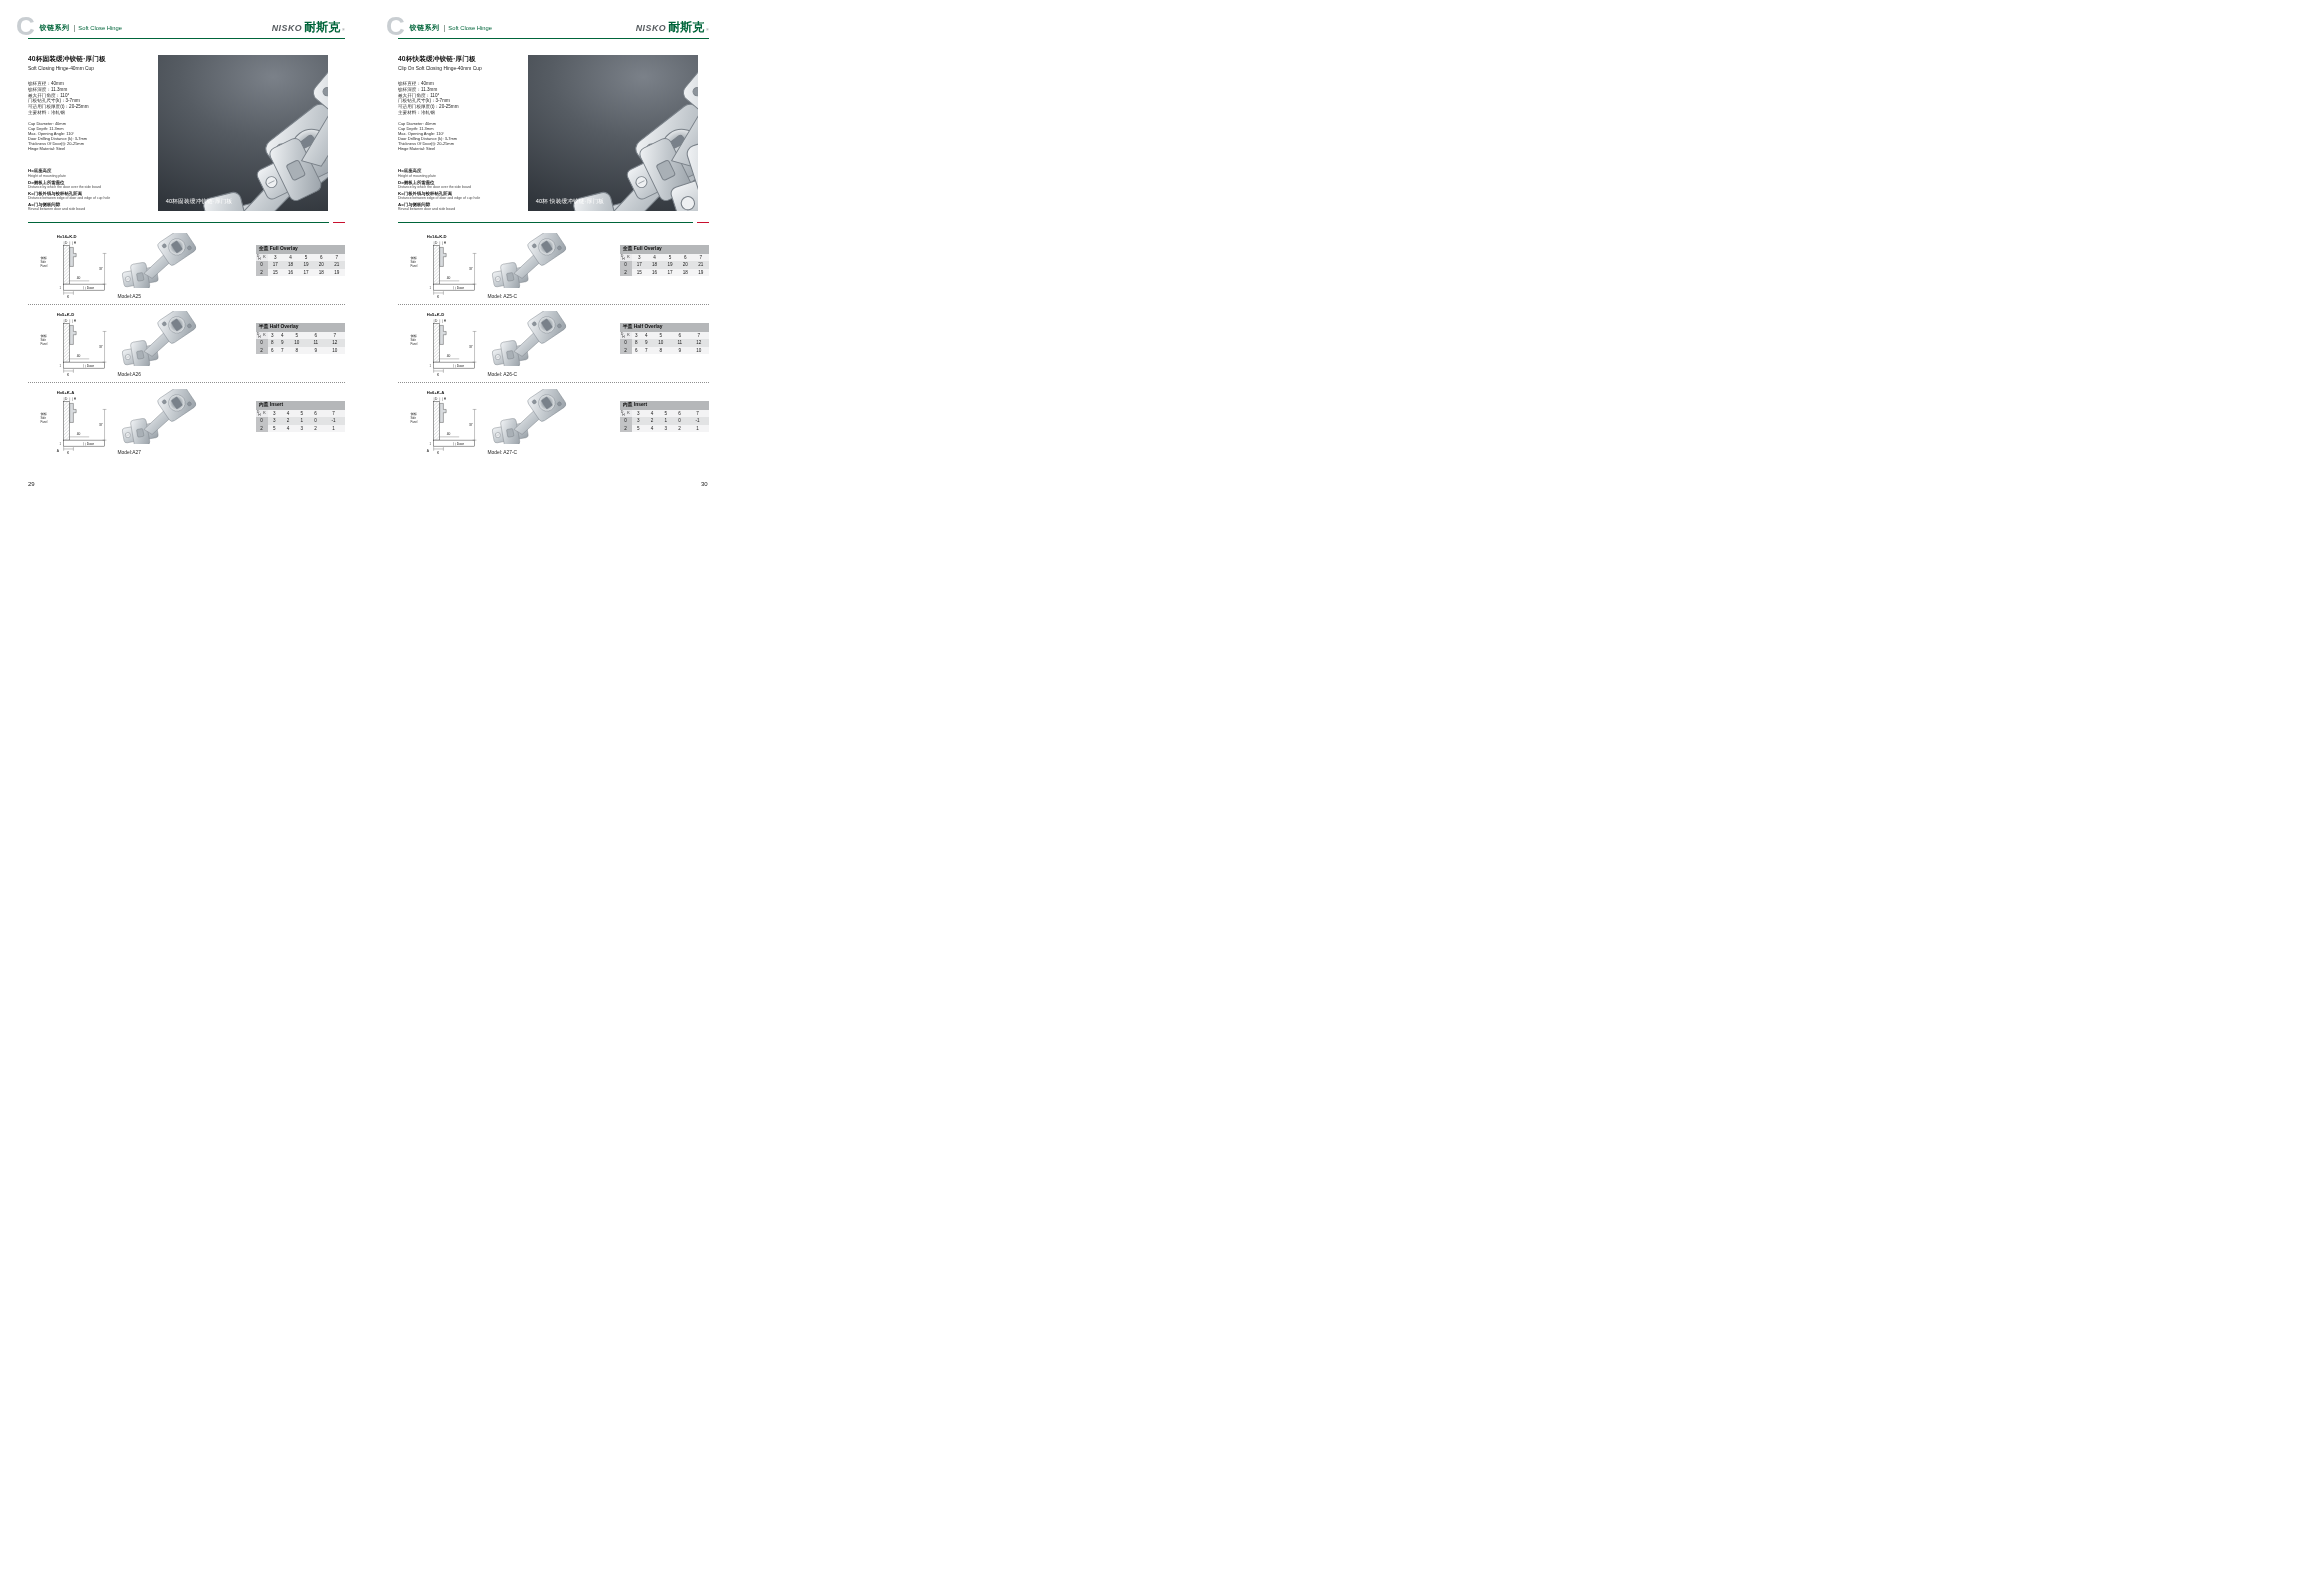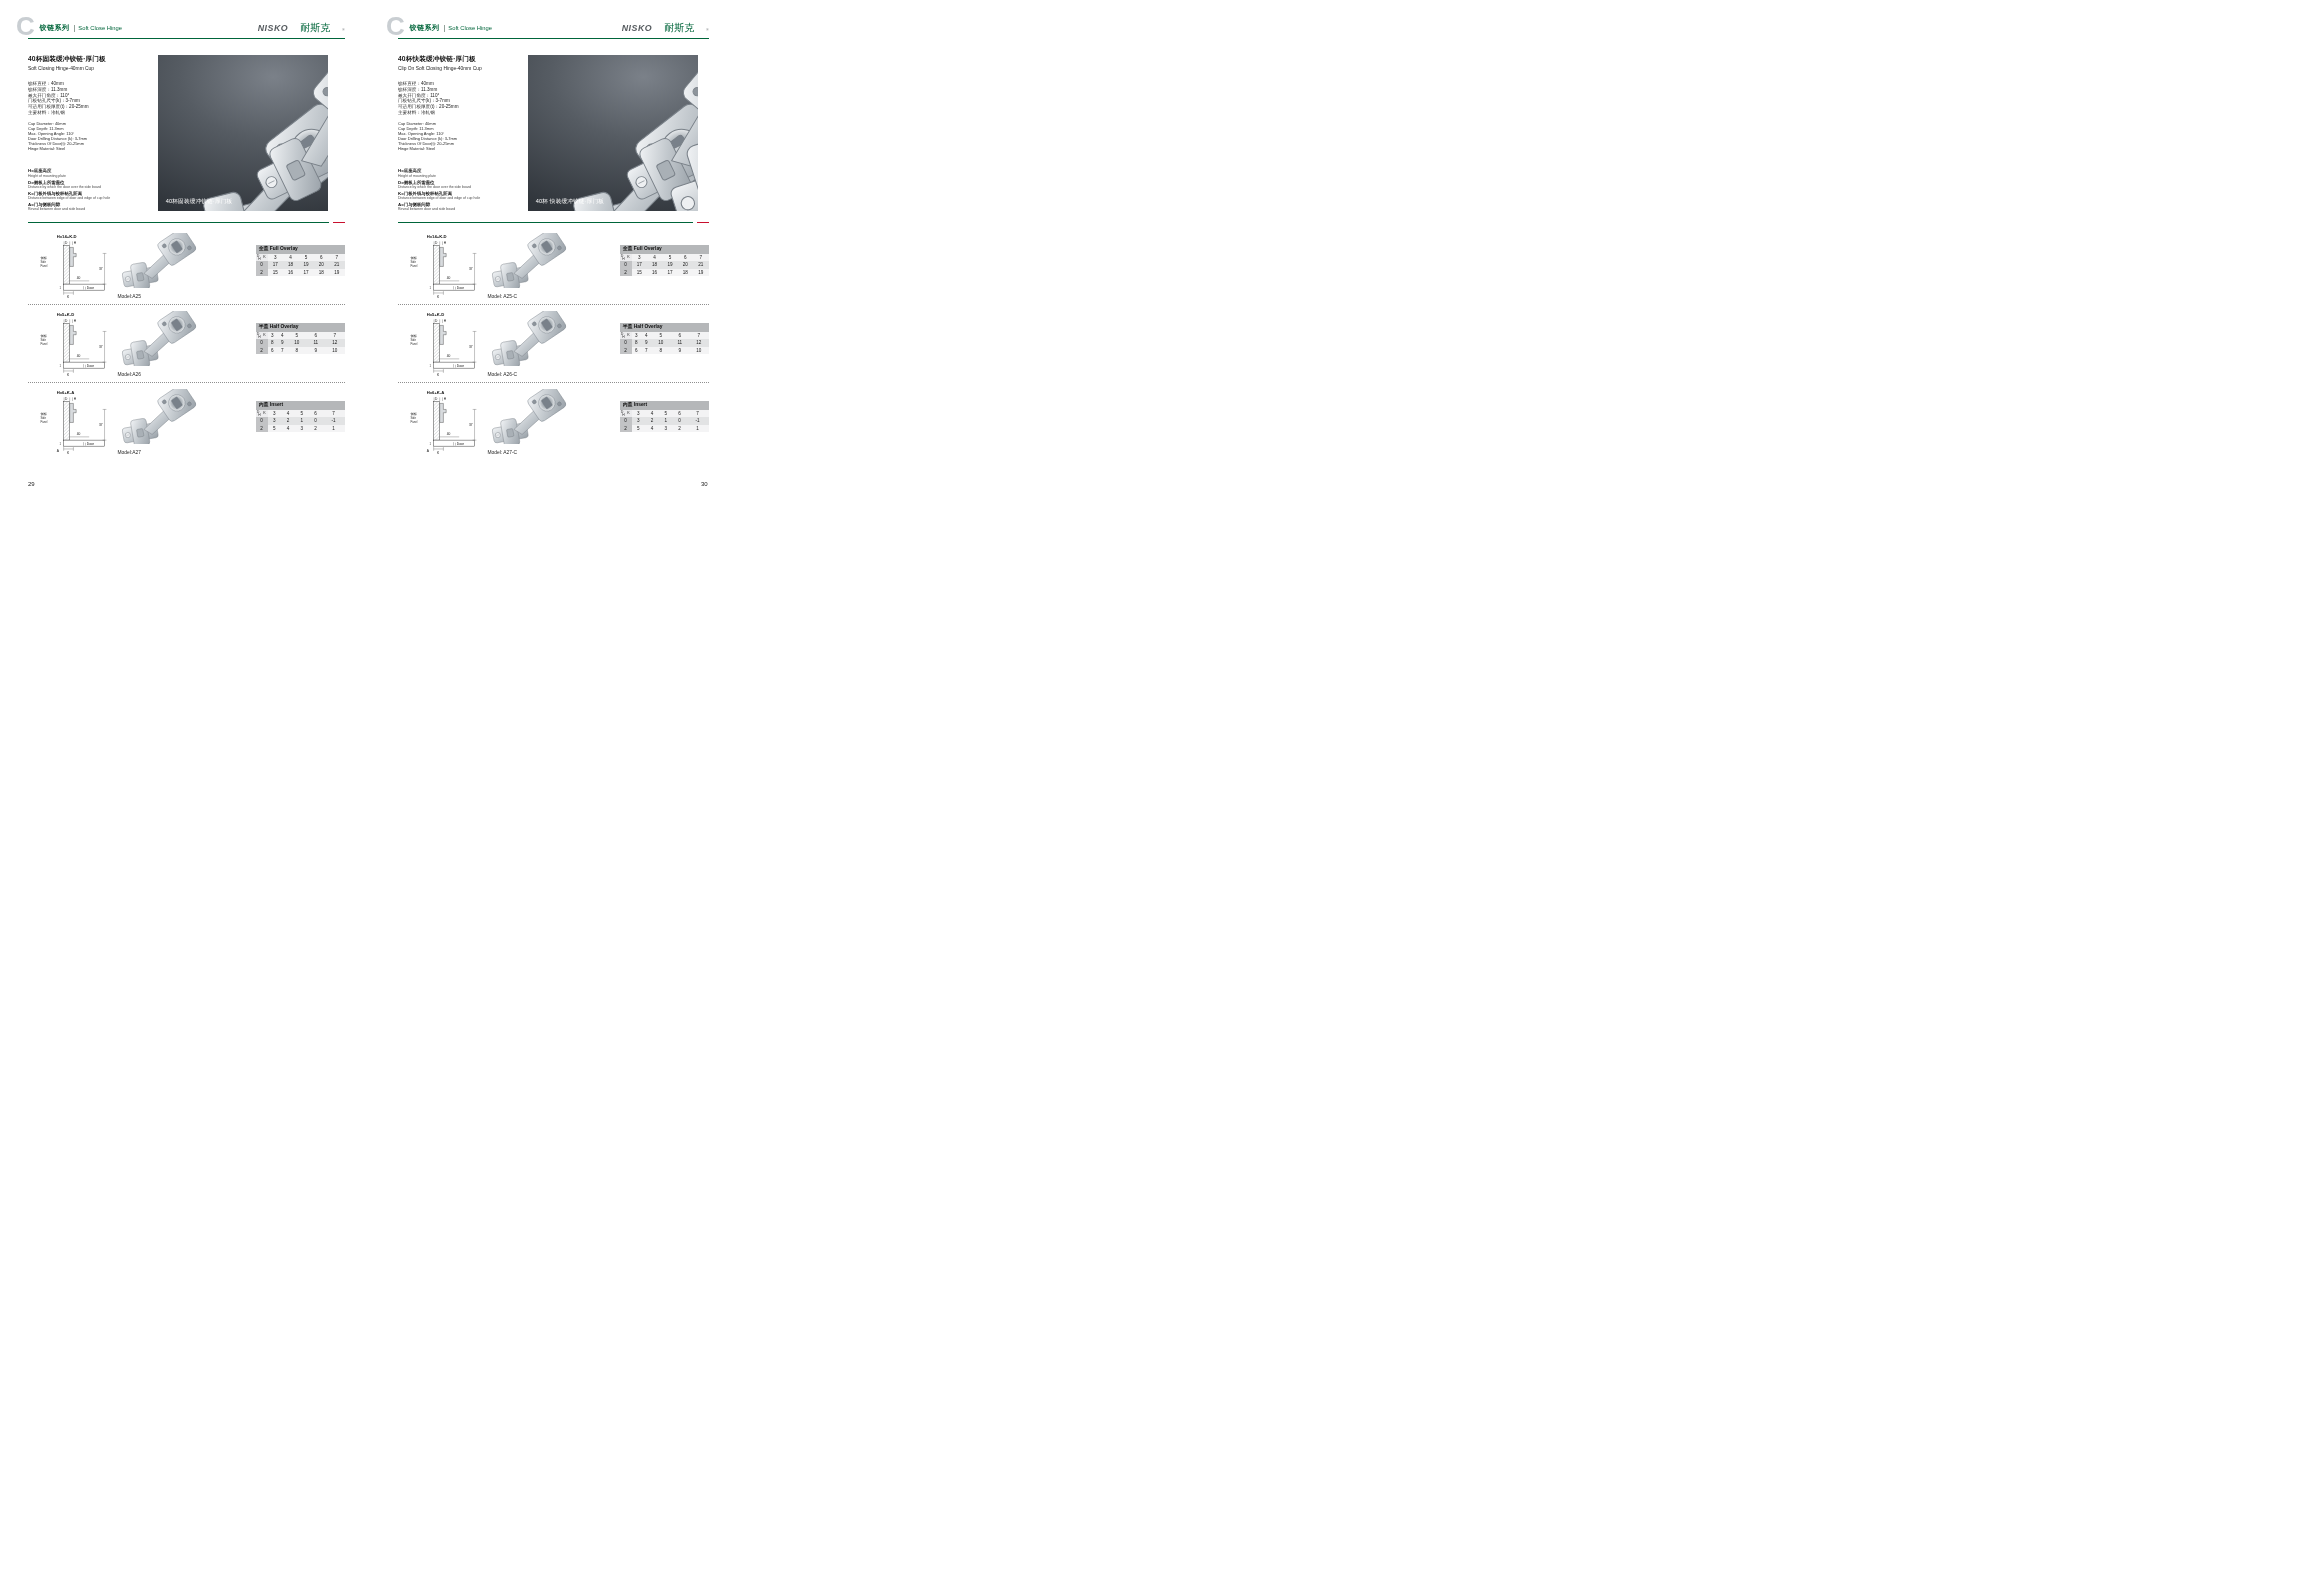--- a/index.html
+++ b/index.html
@@ -16,23 +16,23 @@
 
   
   .page-header { display:flex; align-items:center; height:20.4px; }
   .c-mark {
     font-size:26px; font-weight:bold; color:#c9ced2; line-height:18.5px;
     margin:-2.8px 5.6px 0 -12px; letter-spacing:-0.9px;
   }
   .series-cn { color:#00653a; font-weight:bold; font-size:7px; letter-spacing:0.5px; }
   .vbar { display:inline-block; width:0.5px; height:7px; background:#93a29a; margin:0 4.2px -1.4px 4.2px; }
   .series-en { color:#00653a; font-size:5.8px; }
-  .brand { margin-left:auto; display:flex; align-items:baseline; gap:12px; }
+  .brand { margin-left:auto; display:flex; align-items:baseline; gap:2px; }
   .brand-en { font-size:8.8px; font-weight:bold; color:#565b5f; letter-spacing:0.5px; font-style:italic; }
-  .brand-cn { font-size:10px; font-weight:normal; color:#00653a; }
+  .brand-cn { font-size:12px; font-weight:bold; color:#00653a; }
   sup.reg { font-size:3.2px; color:#565b5f; }
   .header-rule { border-bottom:0.7px solid #00653a; }
 
   
   .top { display:flex; margin-top:16px; gap:3.7px; }
   .info { width:126px; flex:none; }
   h1.title-cn { font-size:6.7px; font-weight:bold; letter-spacing:0.1px; color:#141414; }
   h2.title-en { font-size:4.9px; font-weight:normal; margin-top:1.9px; color:#222; }
   .specs-cn { margin-top:10.2px; font-size:4.6px; line-height:5.8px; color:#232323; }
   .specs-en { margin-top:6.5px; font-size:4px; line-height:4.9px; color:#2b2b2b; }

